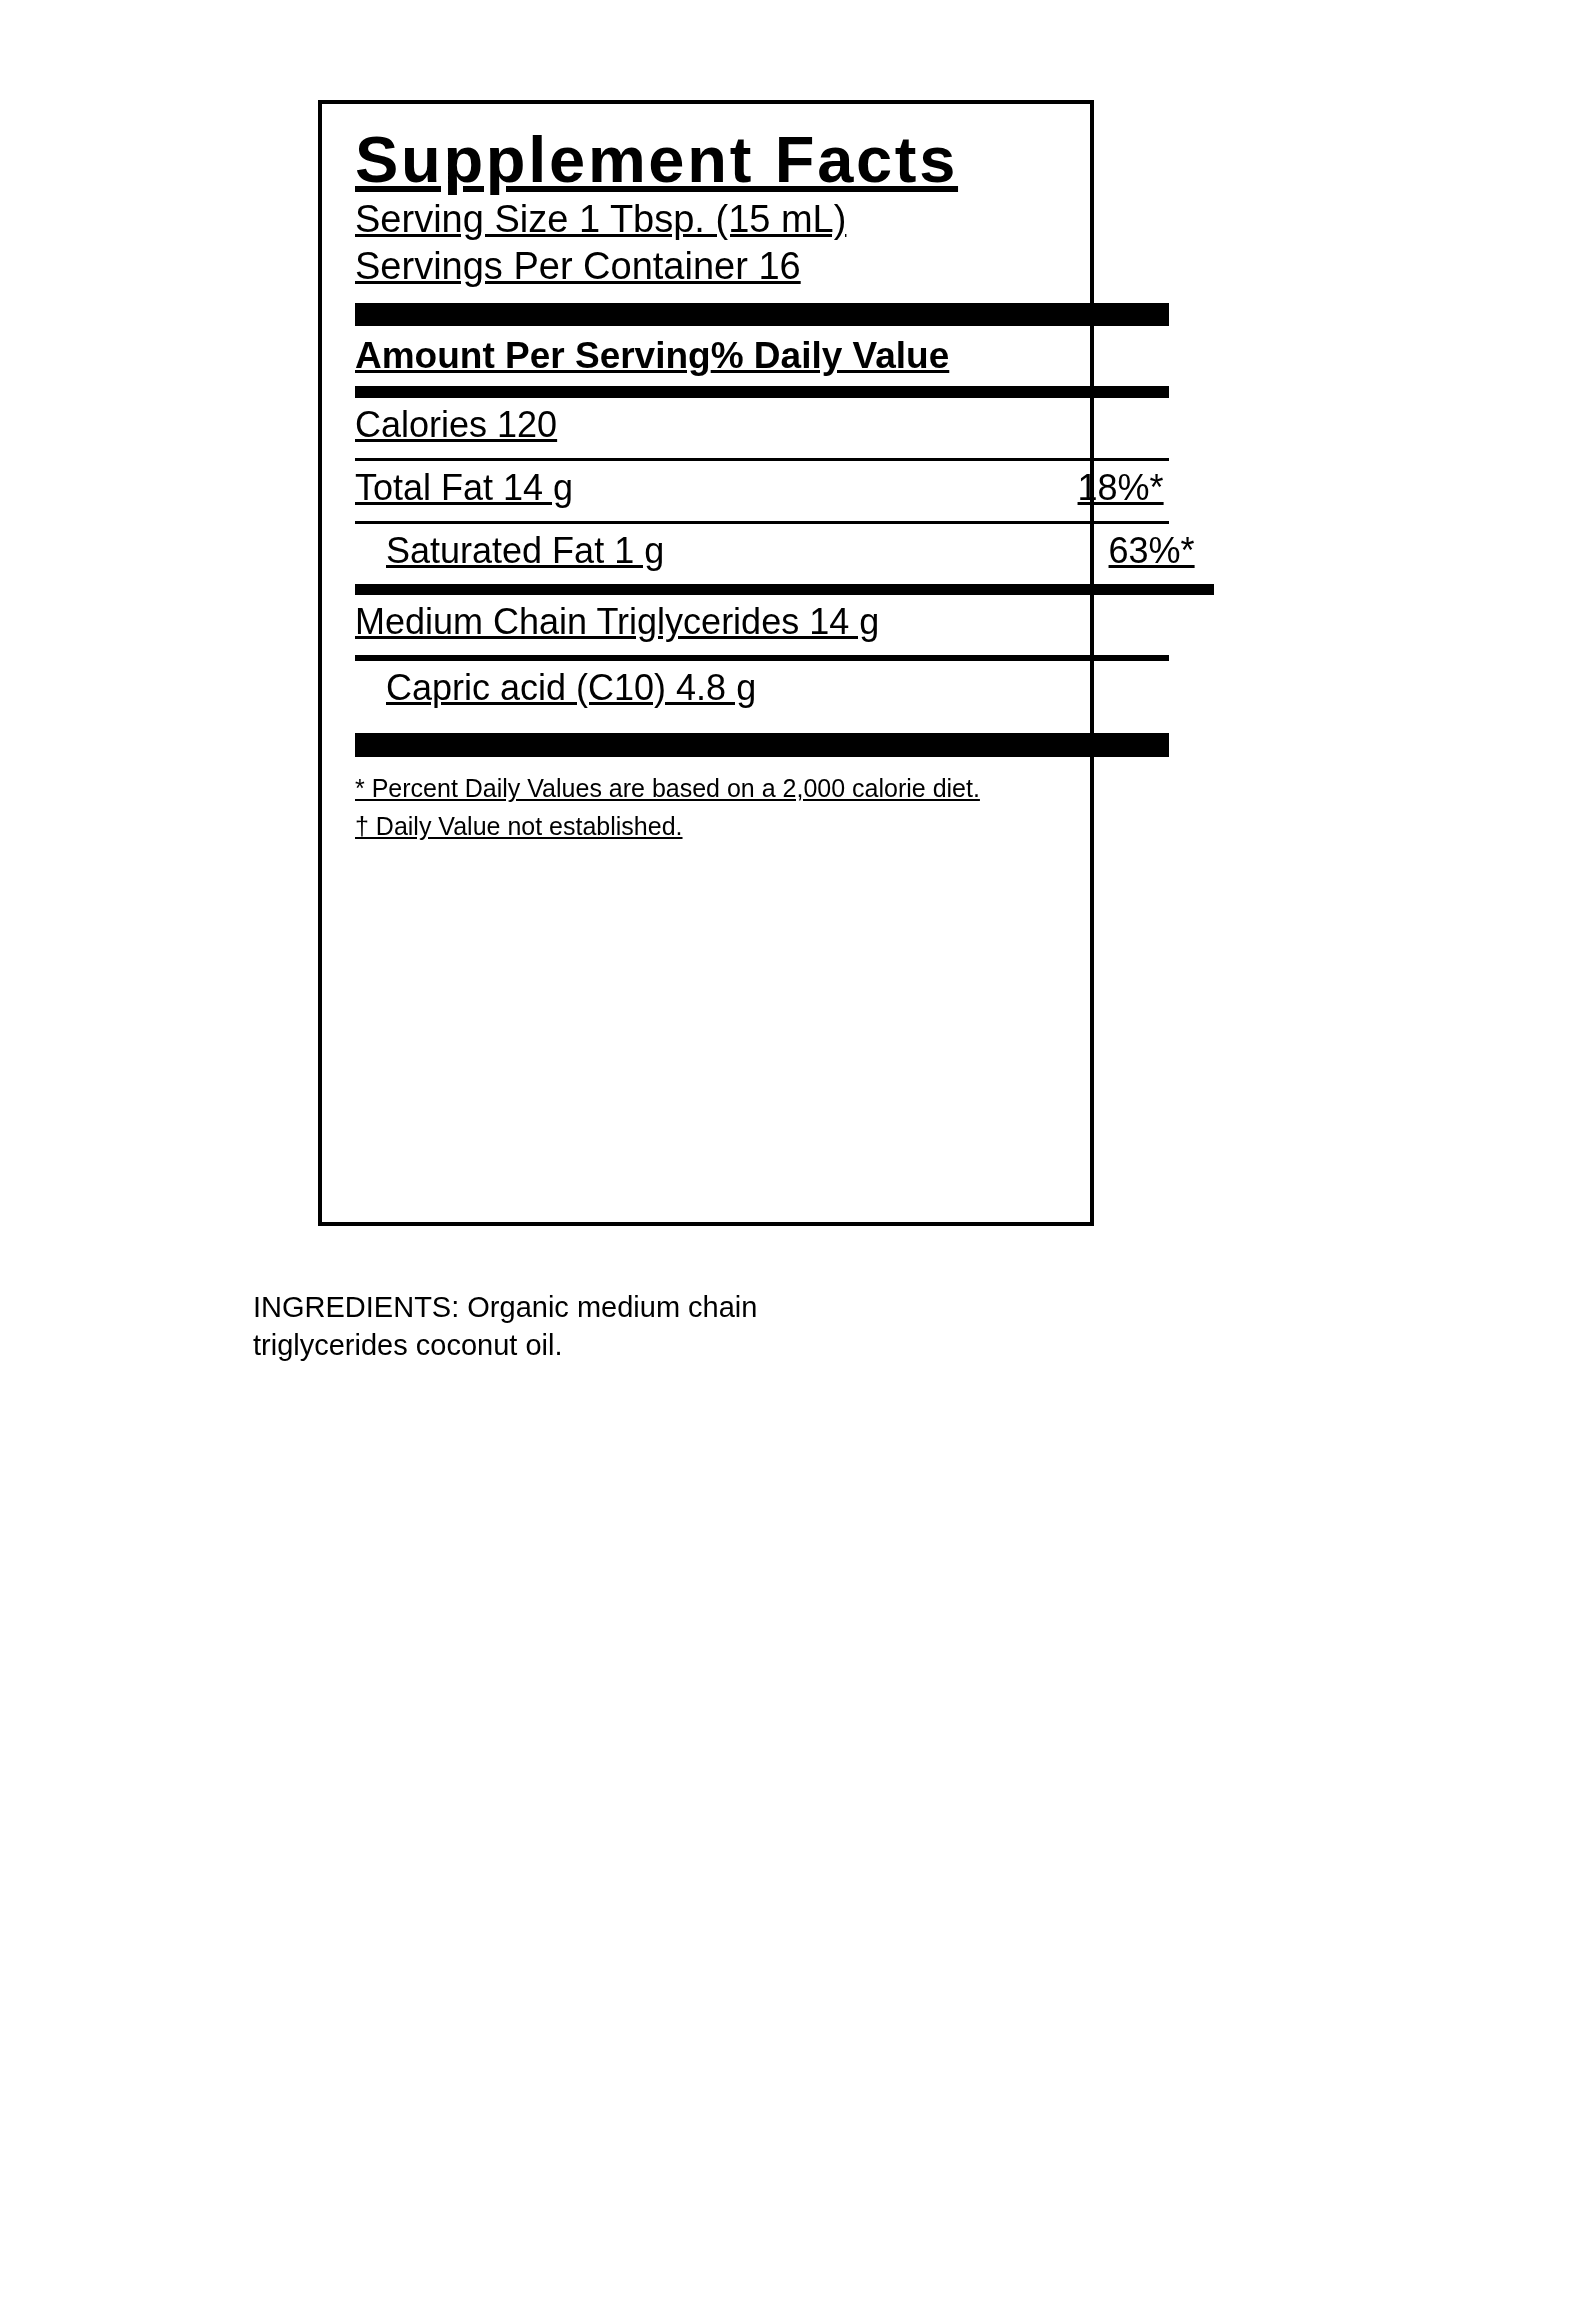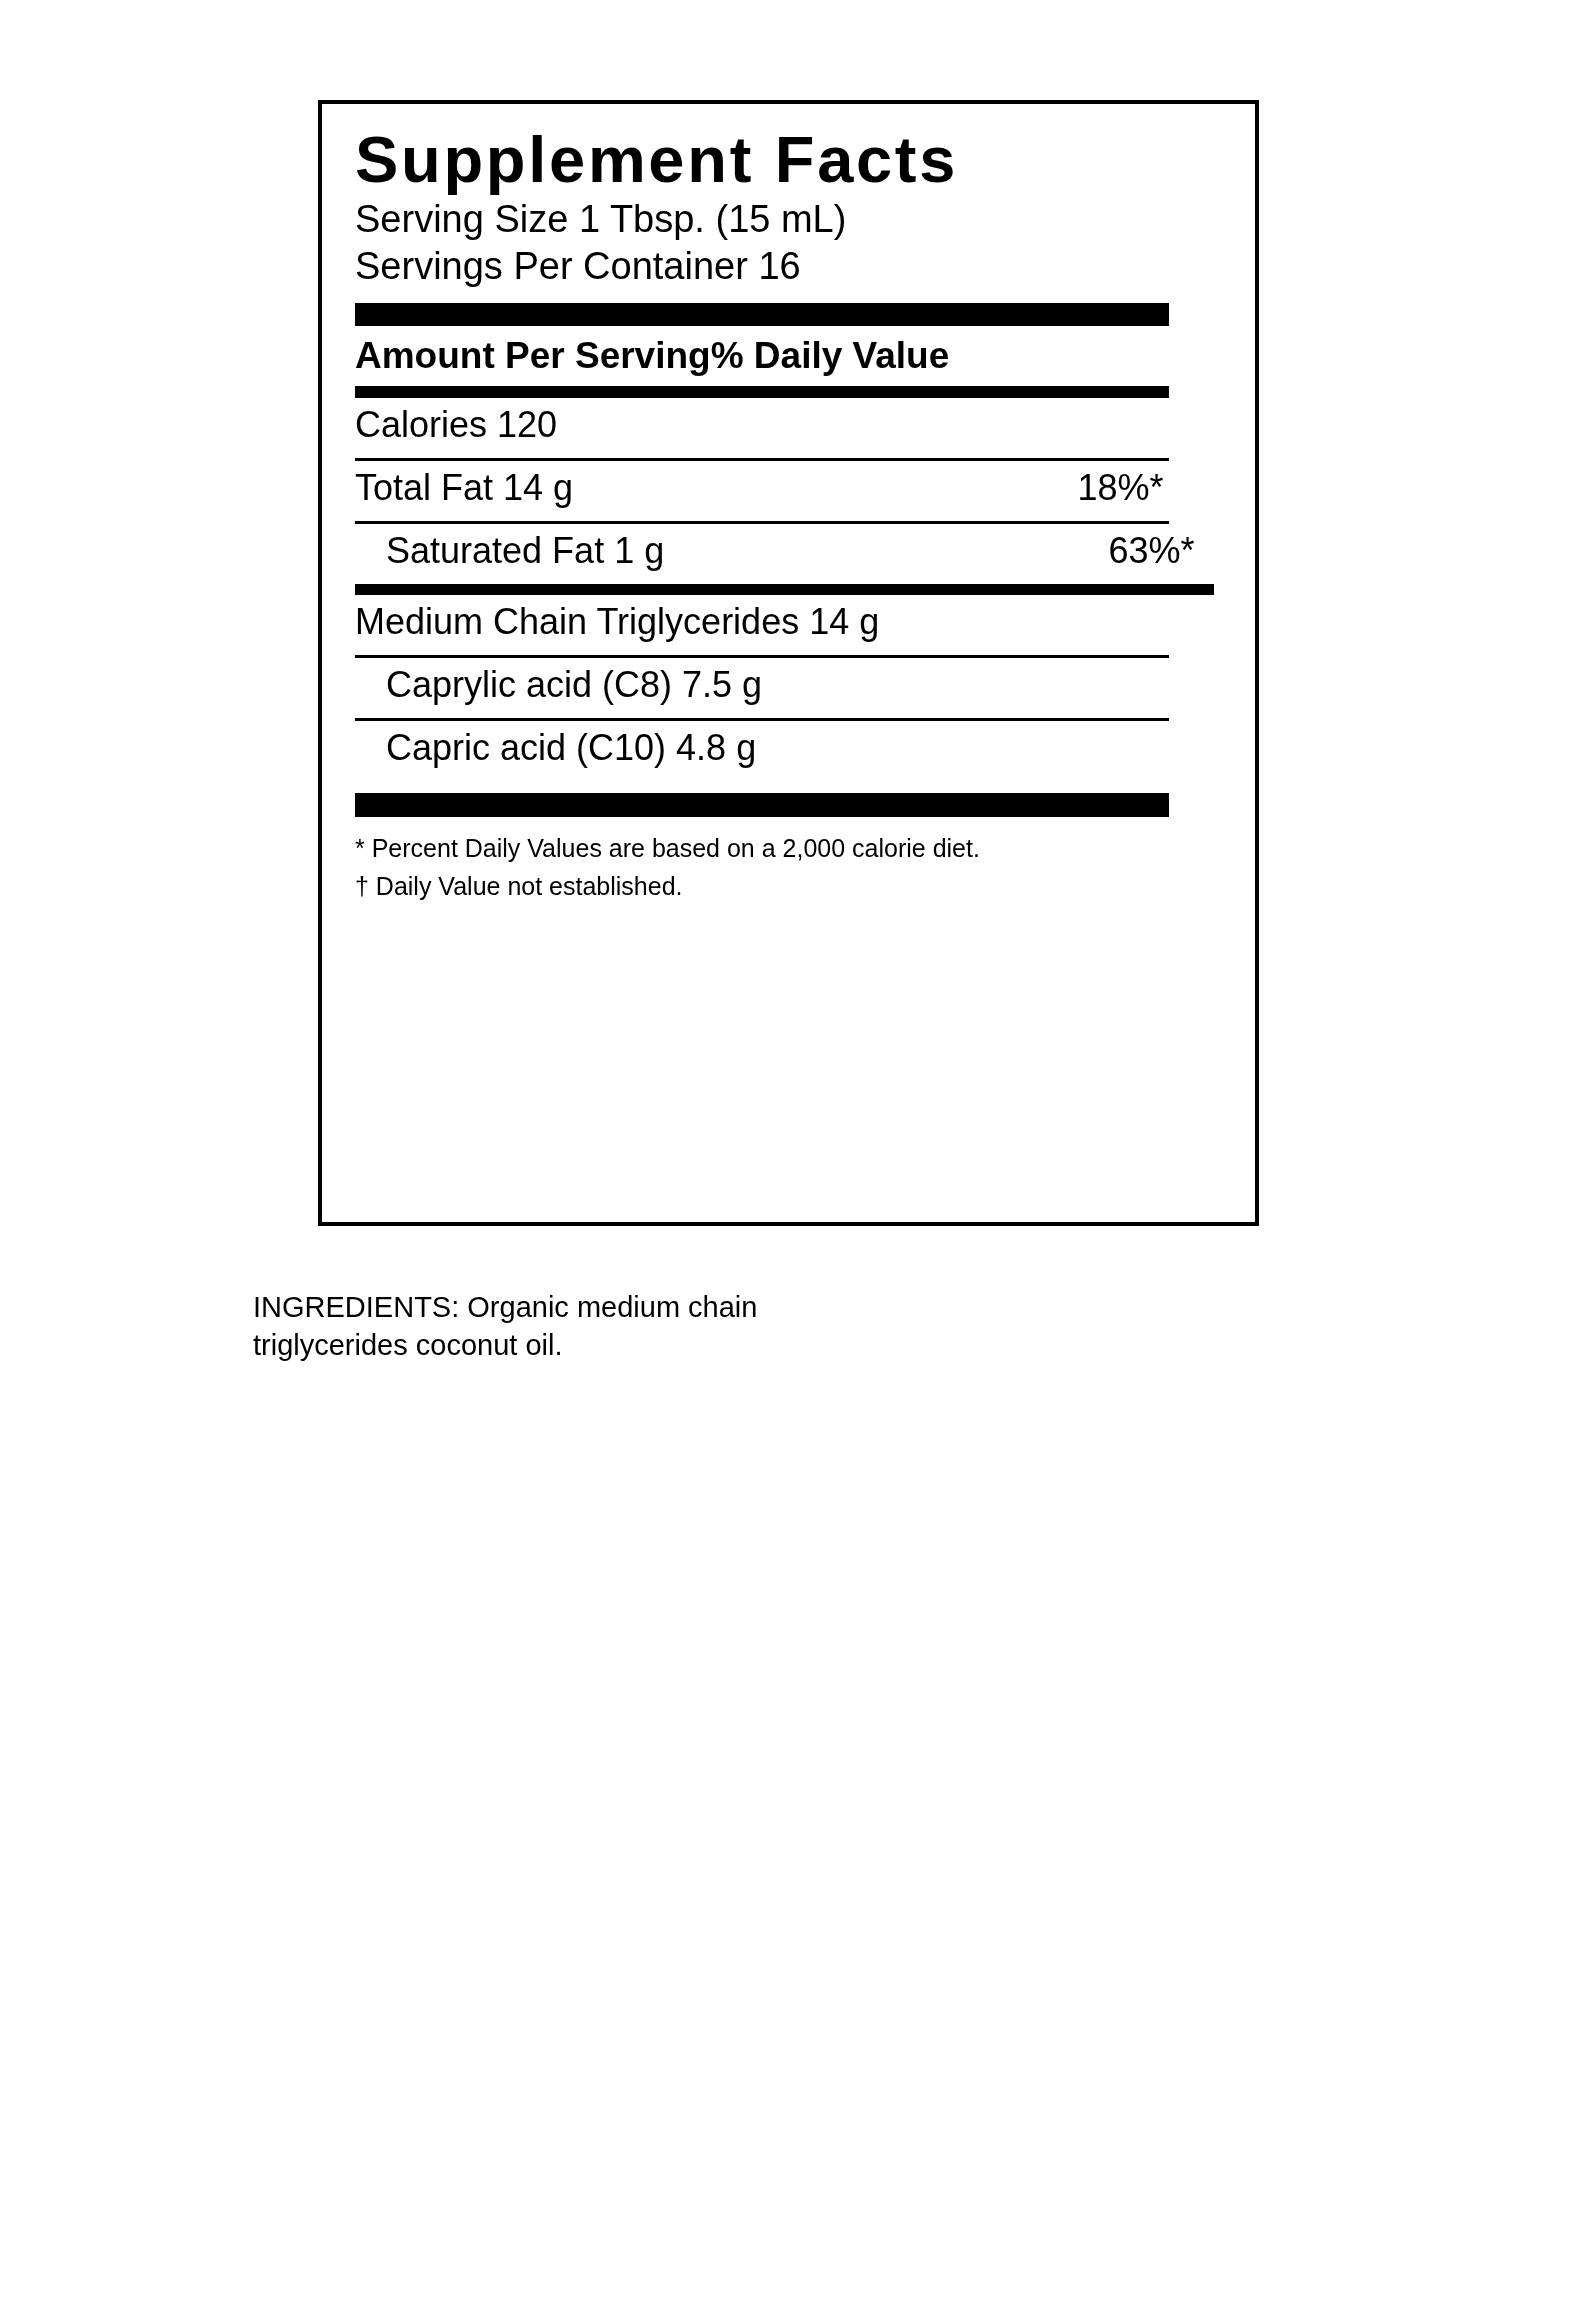--- a/index.html
+++ b/index.html
@@ -13,25 +13,26 @@
     font-family: "Liberation Sans", sans-serif;
     color: #000000;
     position: relative;
     overflow: hidden;
   }
 
   .panel {
     position: absolute;
     left: 318px;
     top: 100px;
-    width: 941px;
+    width: 776px;
     height: 1126px;
     border: 4.5px solid #000000;
     box-sizing: border-box;
     background: #ffffff;
+    text-decoration: underline;
   }
 
   .panel-inner {
     padding: 22px 33px 0 33px;
   }
 
   .sf-title {
     font-family: "Liberation Sans", sans-serif;
     font-weight: bold;
     font-size: 65px;
@@ -144,24 +145,20 @@
       <span class="dv">63%*</span>
     </div>
     <div class="bar-med right-mid"></div>
 
     <div class="row right-short">
       <span class="nutrient-name">Medium Chain Triglycerides 14 g</span>
       <span class="dv"></span>
     </div>
     <div class="rule-thin right-short"></div>
 
-    <div class="row right-short indent1">
-      <span class="nutrient-name">Caprylic acid (C8)   7.5 g</span>
-      <span class="dv"></span>
-    </div>
     <div class="rule-thin right-short"></div>
 
     <div class="row right-short indent1">
       <span class="nutrient-name">Capric acid (C10)   4.8 g</span>
       <span class="dv"></span>
     </div>
 
     <div class="bar-thick right-short"></div>
 
     <div class="footnote">* Percent Daily Values are based on a 2,000 calorie diet.</div>

